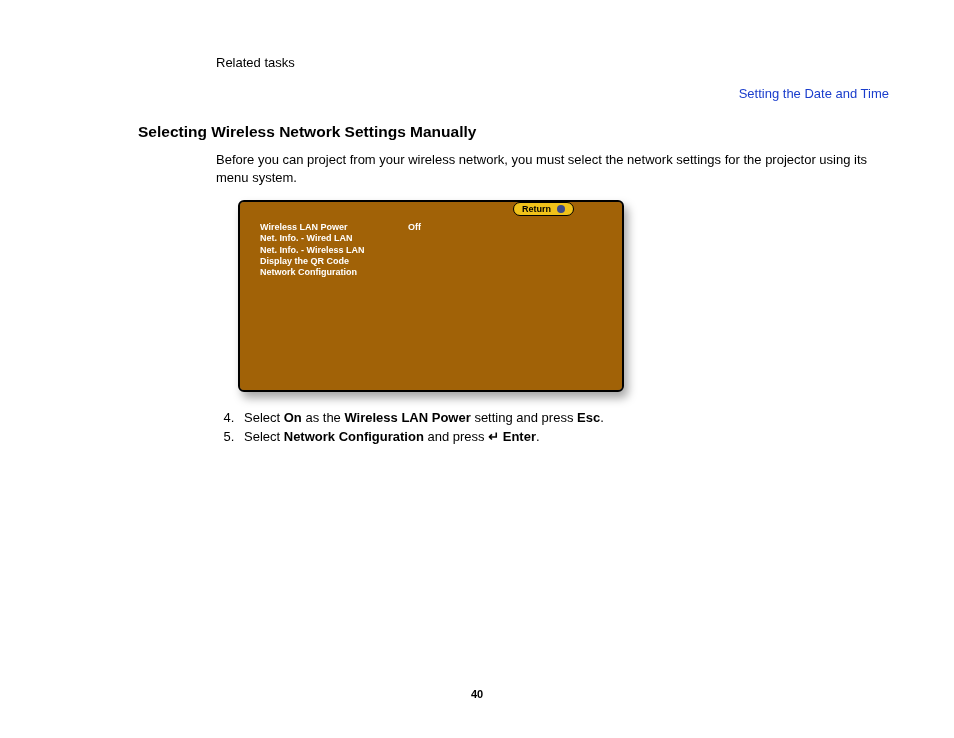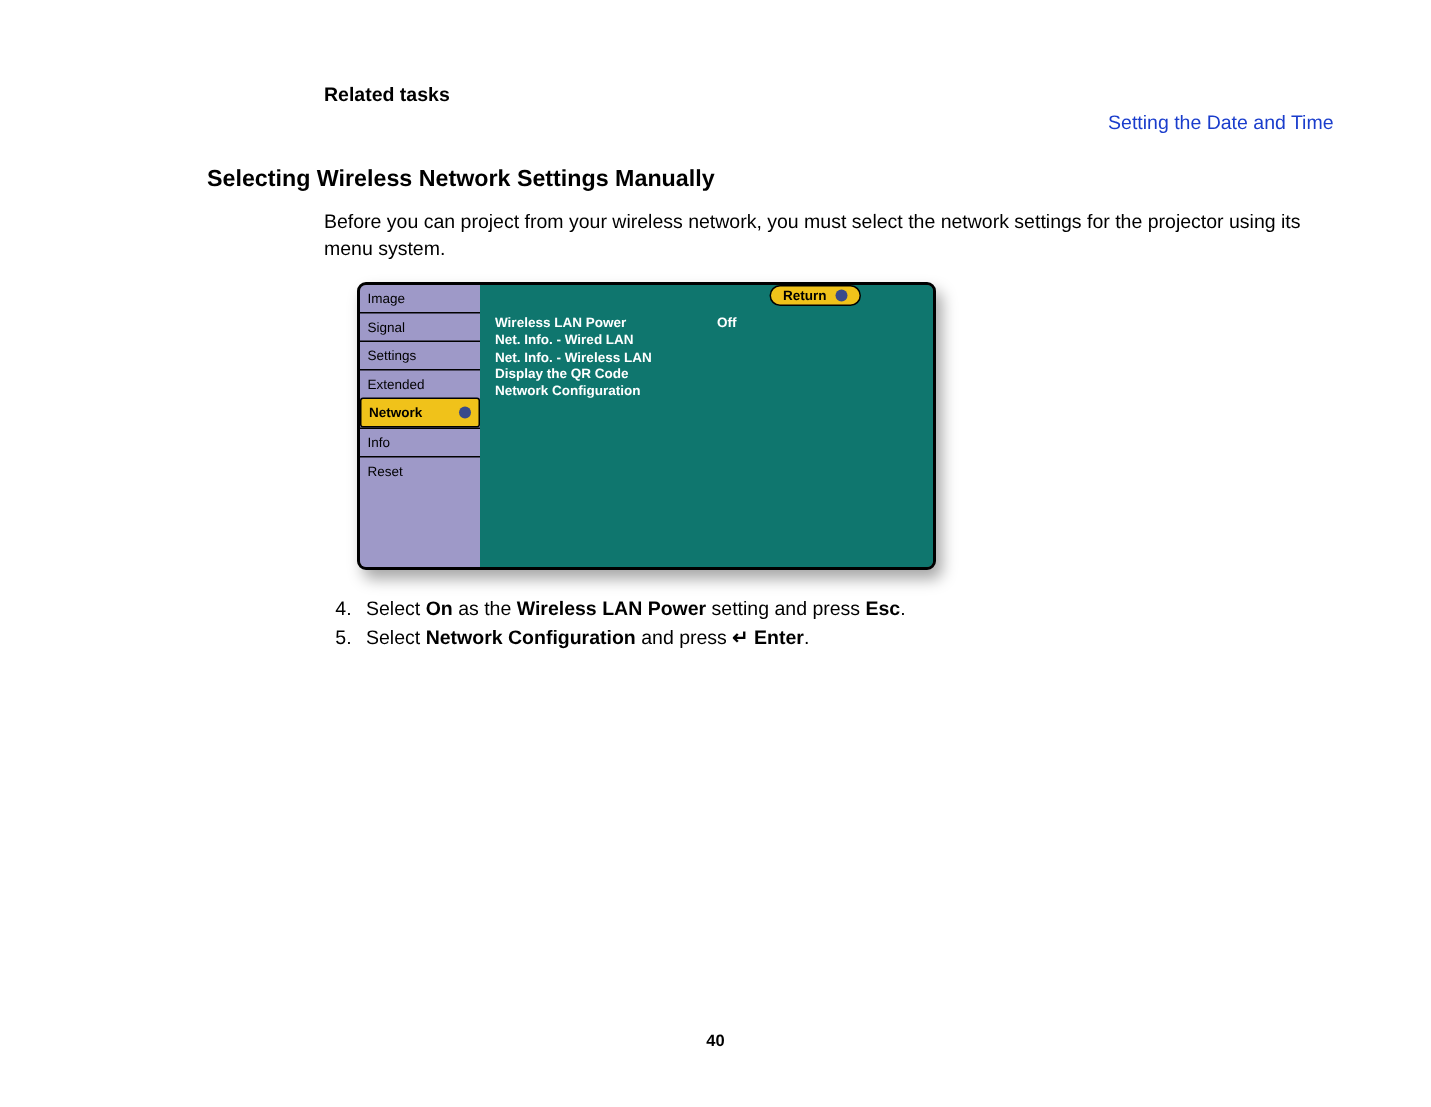--- a/index.html
+++ b/index.html
@@ -10,23 +10,23 @@
     color: #000;
     width: 954px;
     height: 738px;
     background: #fff;
     position: relative;
   }
   .page {
     padding: 55px 65px 0 138px;
   }
   .related-tasks-label {
-    font-weight: bold;
+    font-weight: normal;
     margin-left: 78px;
-    margin-bottom: 4px;
+    margin-bottom: 16px;
   }
   .related-link {
     color: #1a3dcc;
     margin-left: 78px;
     margin-bottom: 22px;
     text-align: right;
   }
   .section-title {
     font-weight: bold;
     font-size: 15.5px;
@@ -89,23 +89,23 @@
   }
   .menu-item.active::after {
     content: "";
     width: 8px; height: 8px;
     border-radius: 50%;
     background: #3a4a8a;
     display: inline-block;
   }
   .menu-main {
     flex: 1;
-    background: #0f766e;
+    background: #a16207;
     position: relative;
-    padding: 6px 10px;
+    padding: 6px 20px;
   }
   .return-pill {
     position: absolute;
     top: 0px;
     right: 48px;
     background: #f0c21a;
     border: 1px solid #000;
     border-radius: 8px;
     padding: 1px 8px;
     font-size: 9px;
@@ -150,29 +150,20 @@
 <div class="page">
   <div class="related-tasks-label">Related tasks</div>
   <div class="related-link">Setting the Date and Time</div>
 
   <div class="section-title">Selecting Wireless Network Settings Manually</div>
 
   <div class="intro">Before you can project from your wireless network, you must select the network settings for the projector using its menu system.</div>
 
 
   <div class="menu-wrap">
-    <div class="menu-sidebar">
-      <div class="menu-item">Image</div>
-      <div class="menu-item">Signal</div>
-      <div class="menu-item">Settings</div>
-      <div class="menu-item">Extended</div>
-      <div class="menu-item active">Network</div>
-      <div class="menu-item">Info</div>
-      <div class="menu-item">Reset</div>
-    </div>
     <div class="menu-main">
       <div class="return-pill">Return</div>
       <div class="menu-options">
         <div class="menu-option-row">
           <span class="menu-option-label">Wireless LAN Power</span>
           <span class="menu-option-value">Off</span>
         </div>
         <div class="menu-option-row">
           <span class="menu-option-label">Net. Info. - Wired LAN</span>
         </div>

